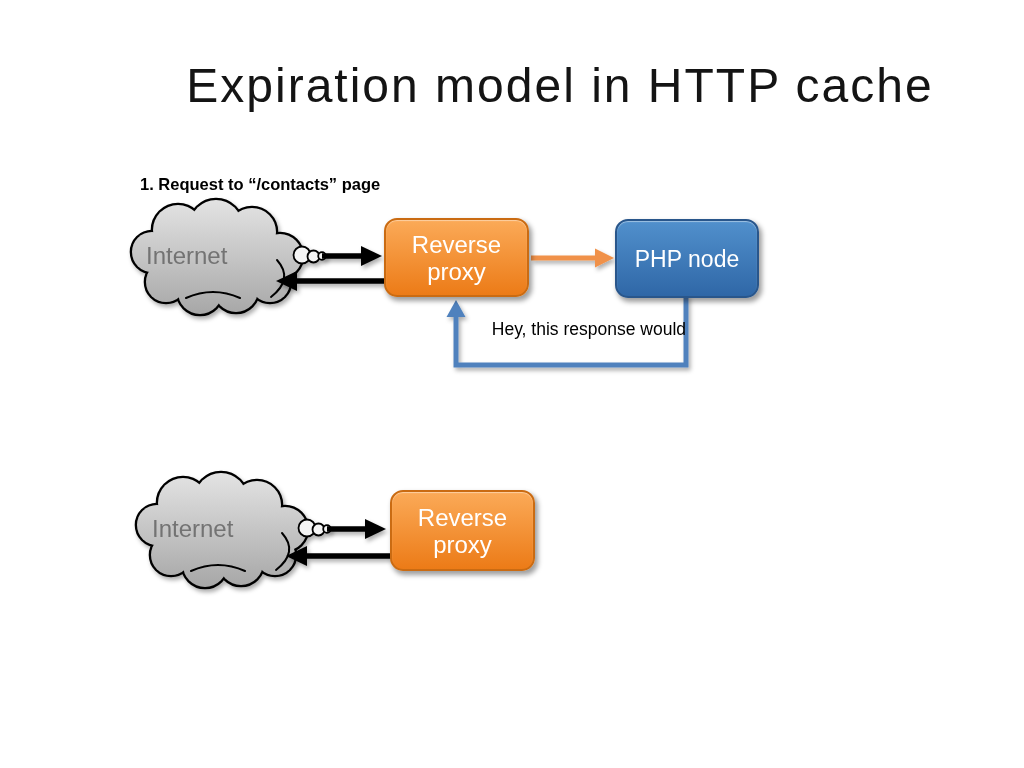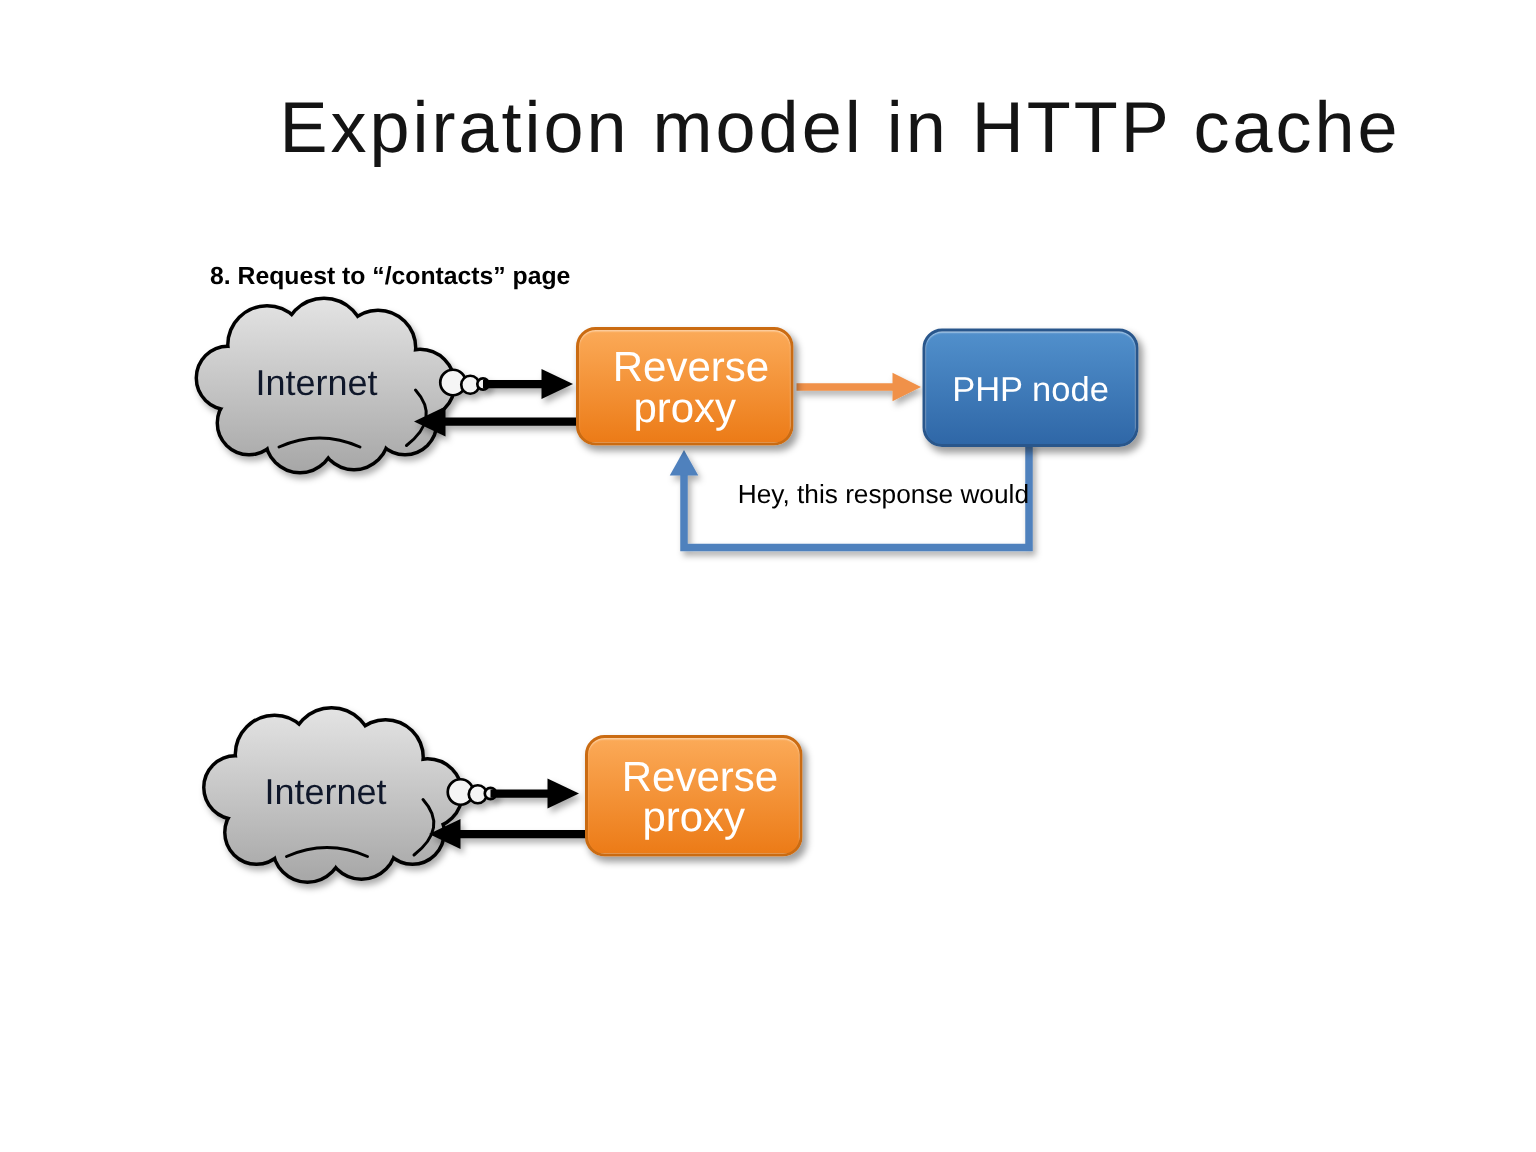--- a/index.html
+++ b/index.html
@@ -12,42 +12,42 @@
     left:0;right:0;top:58px;text-align:center;
     font-size:48px;letter-spacing:2px;color:#141414;font-weight:400;
     white-space:nowrap;
   }
   .step-label{
     font-size:16.5px;font-weight:700;color:#000;white-space:nowrap;
   }
   .lbl1{left:92px;top:175px;}
   .lbl2{left:100px;top:455px;}
   .cloud-label{
-    width:130px;text-align:center;font-size:24px;color:#0f172a;line-height:30px;
+    width:130px;text-align:left;font-size:24px;color:#737373;line-height:30px;
   }
   .ct1{left:98px;top:241px;}
   .ct2{left:104px;top:514px;}
   .box{
     display:flex;align-items:center;justify-content:center;
     border-radius:13px;box-sizing:border-box;
     box-shadow:2.5px 3.5px 5px rgba(0,0,0,0.38), inset 0 1px 1px rgba(255,255,255,0.45);
     text-align:center;color:#fff;
   }
   .box.orange{
     background:linear-gradient(180deg,var(--orange-top,#FBAA58) 0%,var(--orange-bottom,#EC7B17) 100%);
     border:2px solid var(--orange-border,#CA6B12);
   }
   .box.blue{
     background:linear-gradient(180deg,var(--blue-top,#5190CC) 0%,var(--blue-bottom,#2F67A7) 100%);
     border:2px solid var(--blue-border,#29568B);
   }
   .b1{left:336px;top:218px;width:145px;height:79px;}
   .bphp{left:567px;top:219px;width:144px;height:79px;}
   .b2{left:342px;top:490px;width:145px;height:81px;}
-  .box .wrap2{display:block;width:96px;font-size:28px;line-height:27px;}
+  .box .wrap2{display:block;width:96px;font-size:24px;line-height:27px;}
   .box .wrap1{display:block;width:130px;font-size:23px;line-height:26px;}
   .callout{
     left:408px;top:319px;width:230px;text-align:right;
     font-size:17.5px;line-height:21px;color:#000;
   }
   svg.overlay{position:absolute;left:0;top:0;pointer-events:none;}
   .cloud-stroke circle{fill:url(#cloudGrad);stroke:#000;stroke-width:4.6;}
   .cloud-fill circle,.cloud-fill ellipse{fill:url(#cloudGrad);stroke:none;}
   .cloud-detail{fill:none;stroke:#000;stroke-width:2;stroke-linecap:round;}
   .bubbles circle{fill:#f5f5f5;stroke:#000;stroke-width:1.8;}
@@ -130,21 +130,21 @@
       <polygon points="338,529 317,519 317,539"></polygon>
     </g>
     <g class="arrow-black" filter="url(#softShadow)">
       <line x1="343" y1="556" x2="256" y2="556"></line>
       <polygon points="238,556 259,546 259,566"></polygon>
     </g>
   </svg>
 
   <div class="abs title">Expiration model in HTTP cache</div>
 
-  <div class="abs step-label lbl1">8. Request to “/contacts” page</div>
+  <div class="abs step-label lbl1">1. Request to “/contacts” page</div>
   <div class="abs cloud-label ct1">Internet</div>
 
   <div class="abs box orange b1">
     <span class="wrap2">Reverse proxy</span>
   </div>
   <div class="abs box blue bphp">
     <span class="wrap1">PHP node</span>
   </div>
 
   <div class="abs callout">

